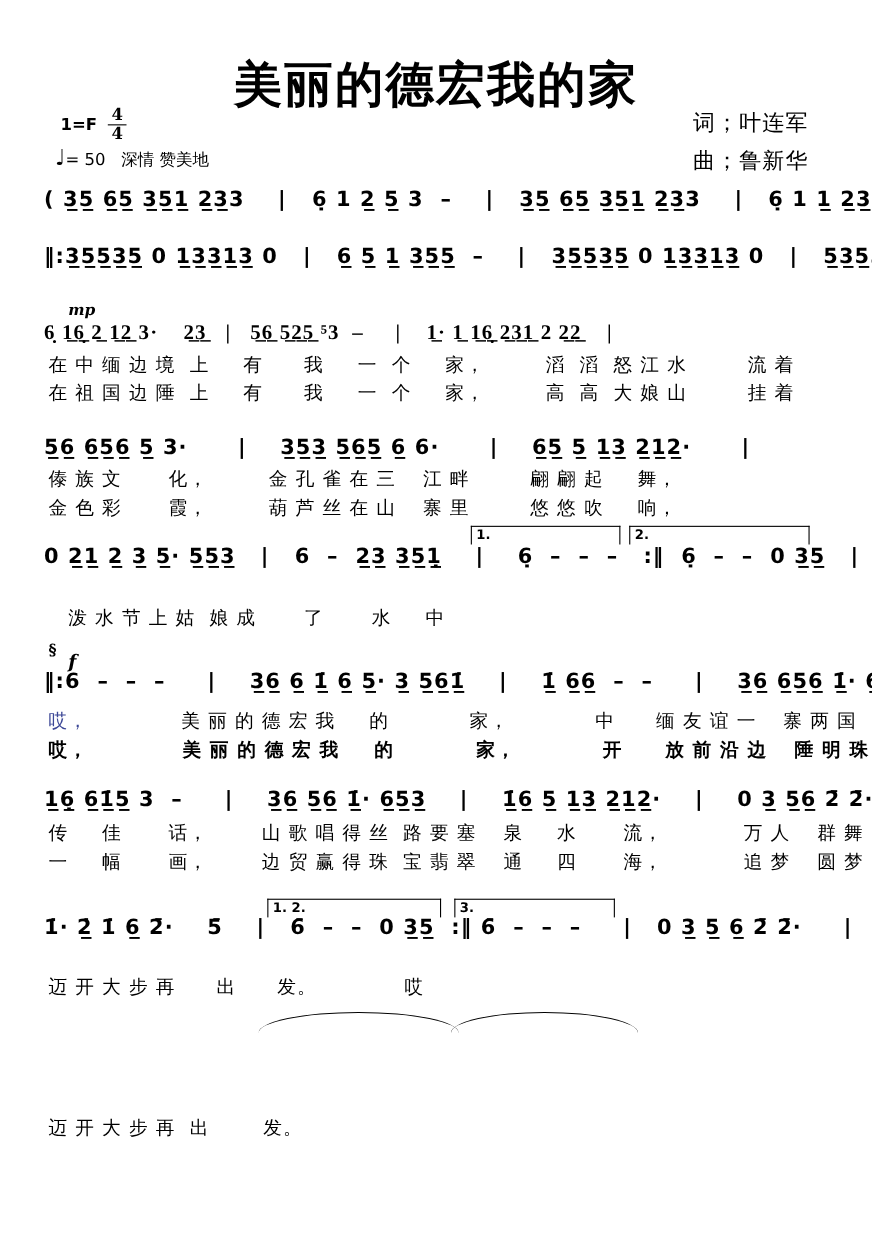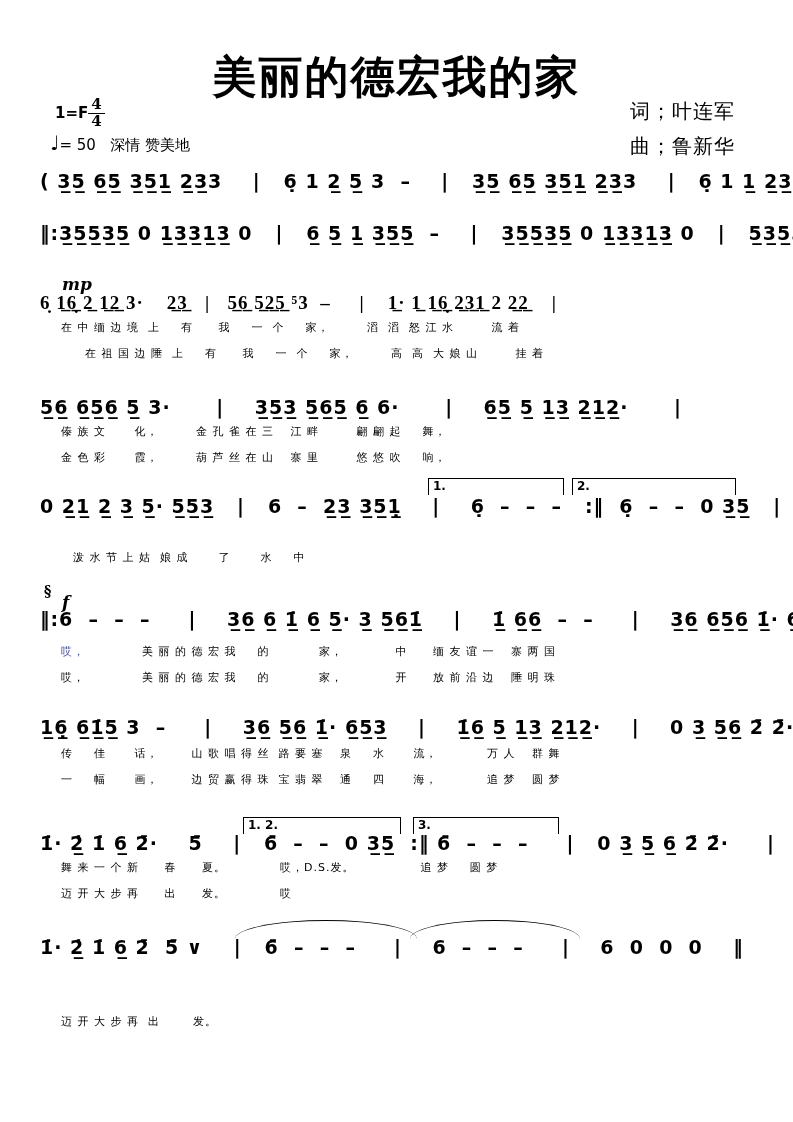--- a/index.html
+++ b/index.html
@@ -1,32 +1,32 @@
 <!DOCTYPE html>
 <html><head>
 <meta charset="utf-8">
 <style>
   html,body{margin:0;padding:0;background:#ffffff;}
   .page{position:relative;width:793px;height:1122px;background:#ffffff;color:#000;
         font-family:"DejaVu Sans",sans-serif;overflow:hidden;}
   .title{position:absolute;top:48px;left:0;width:100%;text-align:center;
          font-size:44px;font-weight:bold;letter-spacing:2px;}
   .keyrow{position:absolute;top:97px;left:55px;font-size:15px;font-weight:bold;
-          font-family:"DejaVu Sans",sans-serif;display:flex;align-items:center;}
+          font-family:"DejaVu Sans",sans-serif;display:flex;align-items:center;gap:10px;}
   .timesig{display:inline-block;text-align:center;font-family:"DejaVu Serif",serif;
            font-weight:bold;font-size:15px;line-height:1.05;}
   .timesig .den{border-top:1.5px solid #000;padding:0 3px;}
   .temporow{position:absolute;top:131px;left:50px;font-size:15px;white-space:pre;}
   .temporow .notechar{font-size:20px;}
   .credit{position:absolute;right:58px;font-size:20px;letter-spacing:1px;}
   .credit.lyr-credit{top:98px;}
   .credit.comp-credit{top:133px;}
   .notes{position:absolute;left:40px;font-family:"DejaVu Sans",sans-serif;font-weight:bold;
          font-size:19px;letter-spacing:1px;white-space:pre;}
-  .lyrline{position:absolute;left:61px;font-size:11px;letter-spacing:1px;white-space:pre;}
+  .lyrline{position:absolute;left:44px;font-size:17px;letter-spacing:1px;white-space:pre;}
   .marks{position:absolute;font-family:"DejaVu Serif",serif;font-style:italic;font-weight:bold;}
   .volta{position:absolute;height:17px;border:1.5px solid #000;border-bottom:none;
          font-size:12px;font-weight:bold;padding-left:4px;box-sizing:border-box;line-height:14px;}
   .arc{position:absolute;height:18px;border-top:1.6px solid #000;
        border-radius:50% 50% 0 0 / 100% 100% 0 0;}
   .blue{color:#3c4796;}
   .segno{font-style:normal;font-size:14px;}
 </style>
 </head>
 <body>
@@ -45,48 +45,46 @@
 
   <div class="temporow"><span class="notechar">♩</span><span>= 50</span><span>   </span><span>深情 赞美地</span></div>
 
   <div class="credit lyr-credit">词；叶连军</div>
   <div class="credit comp-credit">曲；鲁新华</div>
 
   <div class="notes" style="top:170px;">( 3̲5̲ 6̲5̲ 3̲5̲1̲ 2̲3̲3    |   6̣ 1 2̲ 5̲ 3  –    |   3̲5̲ 6̲5̲ 3̲5̲1̲ 2̲3̲3    |   6̣ 1 1̲ 2̲3̲ 2  –    |</div>
 
   <div class="notes" style="top:222px;">‖:3̲5̲5̲3̲5̲ 0 1̲3̲3̲1̲3̲ 0   |   6̲ 5̲ 1̲ 3̲5̲5̲  –    |   3̲5̲5̲3̲5̲ 0 1̲3̲3̲1̲3̲ 0   |   5̲3̲5̲3̲5̲1̲6̣  – )    |</div>
 
-  <div class="marks" style="top:274px;left:62px;font-size:17px;">mp</div>
+  <div class="marks" style="top:274px;left:62px;font-size:14px;">mp</div>
   <div class="notes" style="top:292px;font-family:Liberation Serif, serif;">6̣ 1̲6̣̲ 2̲ 1̲2̲ 3·    2̲3̲   |   5̲6̲ 5̲2̲5̲ ⁵3  –     |    1̲· 1̲ 1̲6̣̲ 2̲3̲1̲ 2 2̲2̲    |</div>
   <div class="lyrline" style="top:320px;">在 中 缅 边 境  上　  有　   我　  一  个　  家，　　   滔  滔  怒 江 水　　   流 着</div>
-  <div class="lyrline" style="top:346px;margin-left:24px;">在 祖 国 边 陲  上　  有　   我　  一  个　  家，　　   高  高  大 娘 山　　   挂 着</div>
+  <div class="lyrline" style="top:346px;">在 祖 国 边 陲  上　  有　   我　  一  个　  家，　　   高  高  大 娘 山　　   挂 着</div>
 
   <div class="notes" style="top:396px;">5̲6̲ 6̲5̲6̲ 5̲ 3·      |    3̲5̲3̲ 5̲6̲5̲ 6̲ 6·      |    6̲5̲ 5̲ 1̲3̲ 2̲1̲2̲·      |</div>
   <div class="lyrline" style="top:424px;">傣 族 文　　 化，　　   金 孔 雀 在 三　 江 畔　　   翩 翩 起　  舞，</div>
   <div class="lyrline" style="top:450px;">金 色 彩　　 霞，　　   葫 芦 丝 在 山　 寨 里　　   悠 悠 吹　  响，</div>
 
   <div class="volta" style="top:478px;left:428px;width:136px;">1.</div>
   <div class="volta" style="top:478px;left:572px;width:164px;">2.</div>
   <div class="notes" style="top:495px;">0 2̲1̲ 2̲ 3̲ 5̲· 5̲5̲3̲   |   6  –  2̲3̲ 3̲5̲1̣̲    |    6̣  –  –  –   :‖  6̣  –  –  0 3̲5̲   |</div>
   <div class="lyrline" style="top:550px;">　泼 水 节 上 姑  娘 成　    了　    水　  中</div>
 
   <div class="marks segno" style="top:583px;left:44px;">§</div>
   <div class="marks" style="top:592px;left:62px;font-size:17px;">f</div>
   <div class="notes" style="top:608px;">‖:6  –  –  –     |    3̲6̲ 6̲ 1̲̇ 6̲ 5̲· 3̲ 5̲6̲1̲̇    |    1̲̇ 6̲6̲  –  –     |    3̲6̲ 6̲5̲6̲ 1̲̇· 6̲5̲3̲    |</div>
   <div class="lyrline" style="top:644px;"><span class="blue">哎，</span><span>　　　　  美 丽 的 德 宏 我　  的　　　   家，　　　　 中　   缅 友 谊 一　 寨 两 国</span></div>
-  <div class="lyrline" style="top:670px;">哎，　　　　  美 丽 的 德 宏 我　  的　　　   家，　　　　 开　   放 前 沿 边　 陲 明 珠</div>
+  <div class="lyrline" style="top:670px;font-weight:bold;">哎，　　　　  美 丽 的 德 宏 我　  的　　　   家，　　　　 开　   放 前 沿 边　 陲 明 珠</div>
 
   <div class="notes" style="top:716px;">1̲6̣̲ 6̲1̲̇5̲ 3  –     |    3̲6̲ 5̲6̲ 1̲̇· 6̲5̲3̲    |    1̲̇6̲ 5̲ 1̲3̲ 2̲1̲2̲·    |    0 3̲ 5̲6̲ 2̄ 2̄·    |</div>
   <div class="lyrline" style="top:772px;">一　  幅　　 画，　　  边 贸 赢 得 珠  宝 翡 翠　 通　  四　　 海，　　　   追 梦　 圆 梦</div>
   <div class="lyrline" style="top:746px;">传　  佳　　 话，　　  山 歌 唱 得 丝  路 要 塞　 泉　  水　　 流，　　　   万 人　 群 舞</div>
 
   <div class="volta" style="top:817px;left:243px;width:158px;">1. 2.</div>
   <div class="volta" style="top:817px;left:413px;width:146px;">3.</div>
   <div class="notes" style="top:832px;">1̇· 2̲̇ 1̇ 6̲ 2̄·    5̄    |   6̄  –  –  0 3̲5̲  :‖ 6̄  –  –  –     |   0 3̲ 5̲ 6̲ 2̄ 2̄·     |</div>
-  <div class="lyrline" style="top:860px;">舞 来 一 个 新　   春　   夏。　　　    哎，D.S.发。　　　　    追 梦　  圆 梦</div>
   <div class="lyrline" style="top:886px;">迈 开 大 步 再　   出　   发。　　　    哎</div>
 
   <div class="arc" style="top:920px;left:235px;width:182px;"></div>
   <div class="arc" style="top:920px;left:410px;width:170px;"></div>
-  <div class="notes" style="top:936px;">1̇· 2̲̇ 1̇ 6̲ 2̄  5̄ ∨    |   6̄  –  –  –     |    6  –  –  –     |    6  0  0  0    ‖</div>
   <div class="lyrline" style="top:966px;margin-top:48px;">迈 开 大 步 再  出　　  发。</div>
 
 </div>
 
 </body></html>

